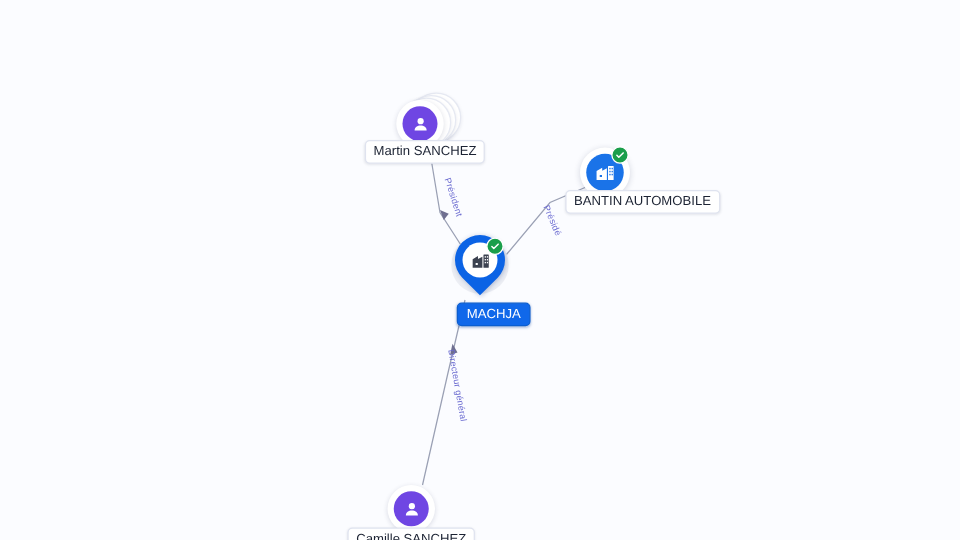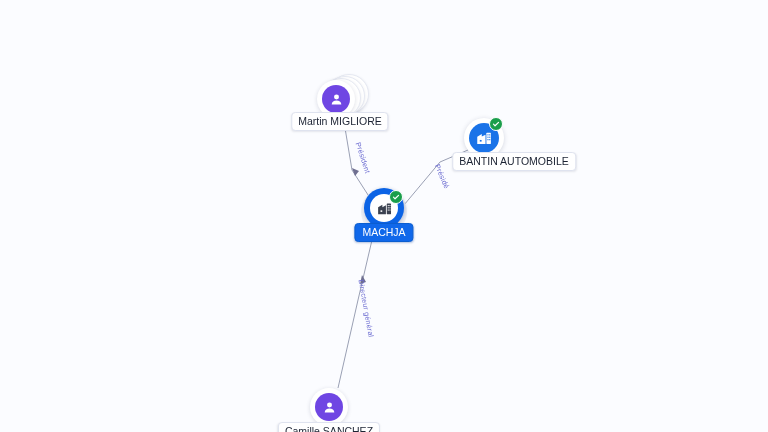--- a/index.html
+++ b/index.html
@@ -226,21 +226,21 @@
       <div class="stack-card" style="left:4px; top:2px;"></div>
       <div class="avatar-plate" style="left:0px; top:4px;">
         <div class="avatar-circle">
           <svg width="17" height="17" viewBox="0 0 24 24" aria-hidden="true">
             <circle cx="12" cy="8.4" r="3.5" fill="#ffffff"></circle>
             <path d="M5.2 19c0-3.6 3.1-5.6 6.8-5.6s6.8 2 6.8 5.6z" fill="#ffffff"></path>
           </svg>
         </div>
       </div>
     </div>
-    <div class="node-label" style="top:13px;">Martin MIGLIORE</div>
+    <div class="node-label" style="top:13px;">Martin SANCHEZ</div>
   </div>
 
   <div class="node" style="left:484px; top:138px;">
     <div class="company-plate">
       <div class="company-circle">
         <svg width="18" height="18" viewBox="0 0 24 24" aria-hidden="true">
           <path d="M3 20V10.4l6-3.6v3.3l5-2.6V20z" fill="#ffffff"></path>
           <rect x="15.2" y="5" width="6" height="15" rx="0.6" fill="#ffffff"></rect>
           <rect x="16.6" y="7" width="1.4" height="1.6" fill="#1a73e8"></rect>
           <rect x="19" y="7" width="1.4" height="1.6" fill="#1a73e8"></rect>
@@ -276,21 +276,21 @@
           <rect x="19" y="13.4" width="1.4" height="1.6" fill="#ffffff"></rect>
           <path d="M6.4 14.6h2.4v2.2H6.4z" fill="#ffffff"></path>
         </svg>
       </div>
       <div class="badge" style="left:31px; top:4px;">
         <svg width="8" height="8" viewBox="0 0 24 24" aria-hidden="true">
           <path d="M4.5 12.6l4.6 4.8L19.6 7" fill="none" stroke="#ffffff" stroke-width="3.6" stroke-linecap="round" stroke-linejoin="round"></path>
         </svg>
       </div>
     </div>
-    <div class="pin-label" style="top:11px;">MACHJA</div>
+    <div class="pin-label" style="top:30px;margin-left:11px;">MACHJA</div>
   </div>
 
   <div class="node" style="left:329px; top:407px;">
     <div class="avatar-wrap">
       <div class="avatar-plate" style="left:4px; top:4px;">
         <div class="avatar-circle">
           <svg width="17" height="17" viewBox="0 0 24 24" aria-hidden="true">
             <circle cx="12" cy="8.4" r="3.5" fill="#ffffff"></circle>
             <path d="M5.2 19c0-3.6 3.1-5.6 6.8-5.6s6.8 2 6.8 5.6z" fill="#ffffff"></path>
           </svg>

